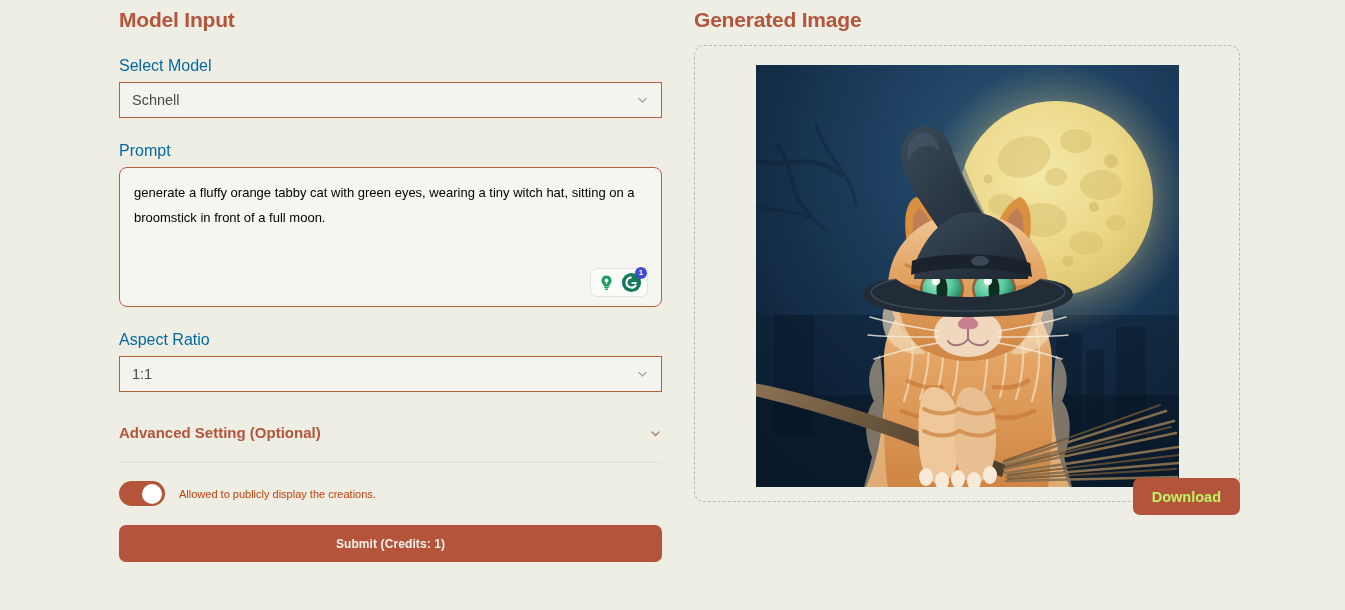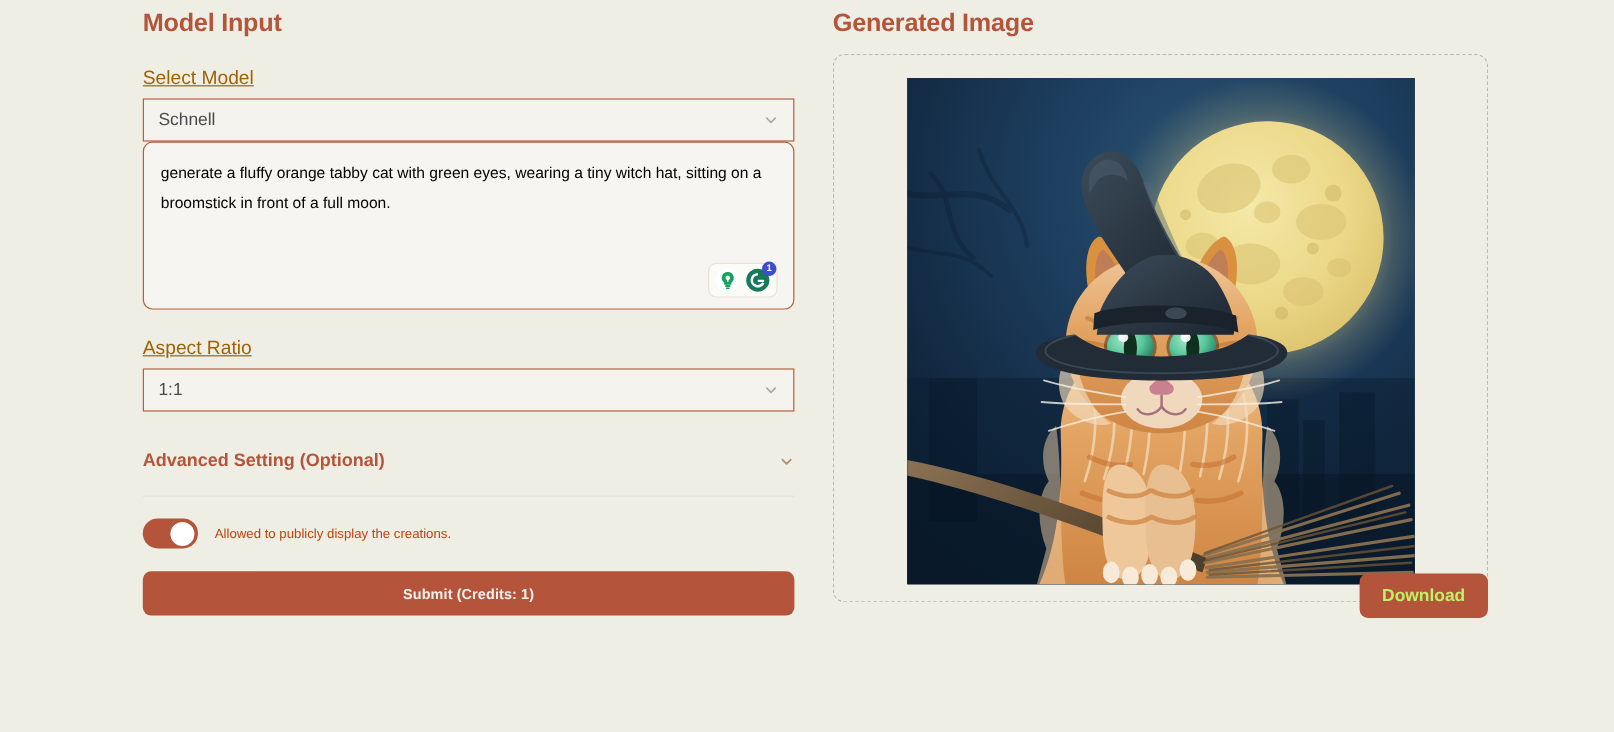--- a/index.html
+++ b/index.html
@@ -26,25 +26,24 @@
     font-size: 21px;
     font-weight: bold;
     color: #b4543a;
     letter-spacing: -0.2px;
     margin: 0;
     padding-top: 7px;
     line-height: 26px;
   }
   .field-label {
     font-size: 16px;
-    color: #a16207;
+    color: #0369a1;
     line-height: 20px;
     margin-top: 23px;
     margin-bottom: 6px;
-    text-decoration: underline;
   }
   .select-box {
     position: relative;
     height: 36px;
     border: 1.5px solid #b4603f;
     border-radius: 0;
     background: #f4f3ee;
     display: flex;
     align-items: center;
     padding: 12px 12px;
@@ -220,20 +219,21 @@
     <div class="select-box">
       <span class="select-value">Schnell</span>
       <span class="chev">
         <svg viewBox="0 0 13 13">
             <path d="M3 5 L6.5 8.6 L10 5" fill="none" stroke="#a9a9a2" stroke-width="1.4" stroke-linecap="round" stroke-linejoin="round"></path>
           </svg>
       </span>
     </div>
 
     
+    <div class="field-label">Prompt</div>
     <div class="textarea-box">
       <p class="textarea-text">generate a fluffy orange tabby cat with green eyes, wearing a tiny witch hat, sitting on a broomstick in front of a full moon.</p>
       <div class="ta-tools">
         <span class="bulb-icon">
           <svg viewBox="0 0 21 21" width="21" height="21">
             <circle cx="10.5" cy="10.5" r="10" fill="#ffffff"></circle>
             <path d="M10.5 3.6 a5 5 0 0 0 -3 9 v1.6 h6 v-1.6 a5 5 0 0 0 -3 -9 z" fill="#15a05f"></path>
             <rect x="8.2" y="14.6" width="4.6" height="1.5" rx="0.7" fill="#15a05f"></rect>
             <rect x="8.9" y="16.6" width="3.2" height="1.3" rx="0.6" fill="#15a05f"></rect>
             <circle cx="10.5" cy="8.4" r="1.9" fill="#ffffff"></circle>

